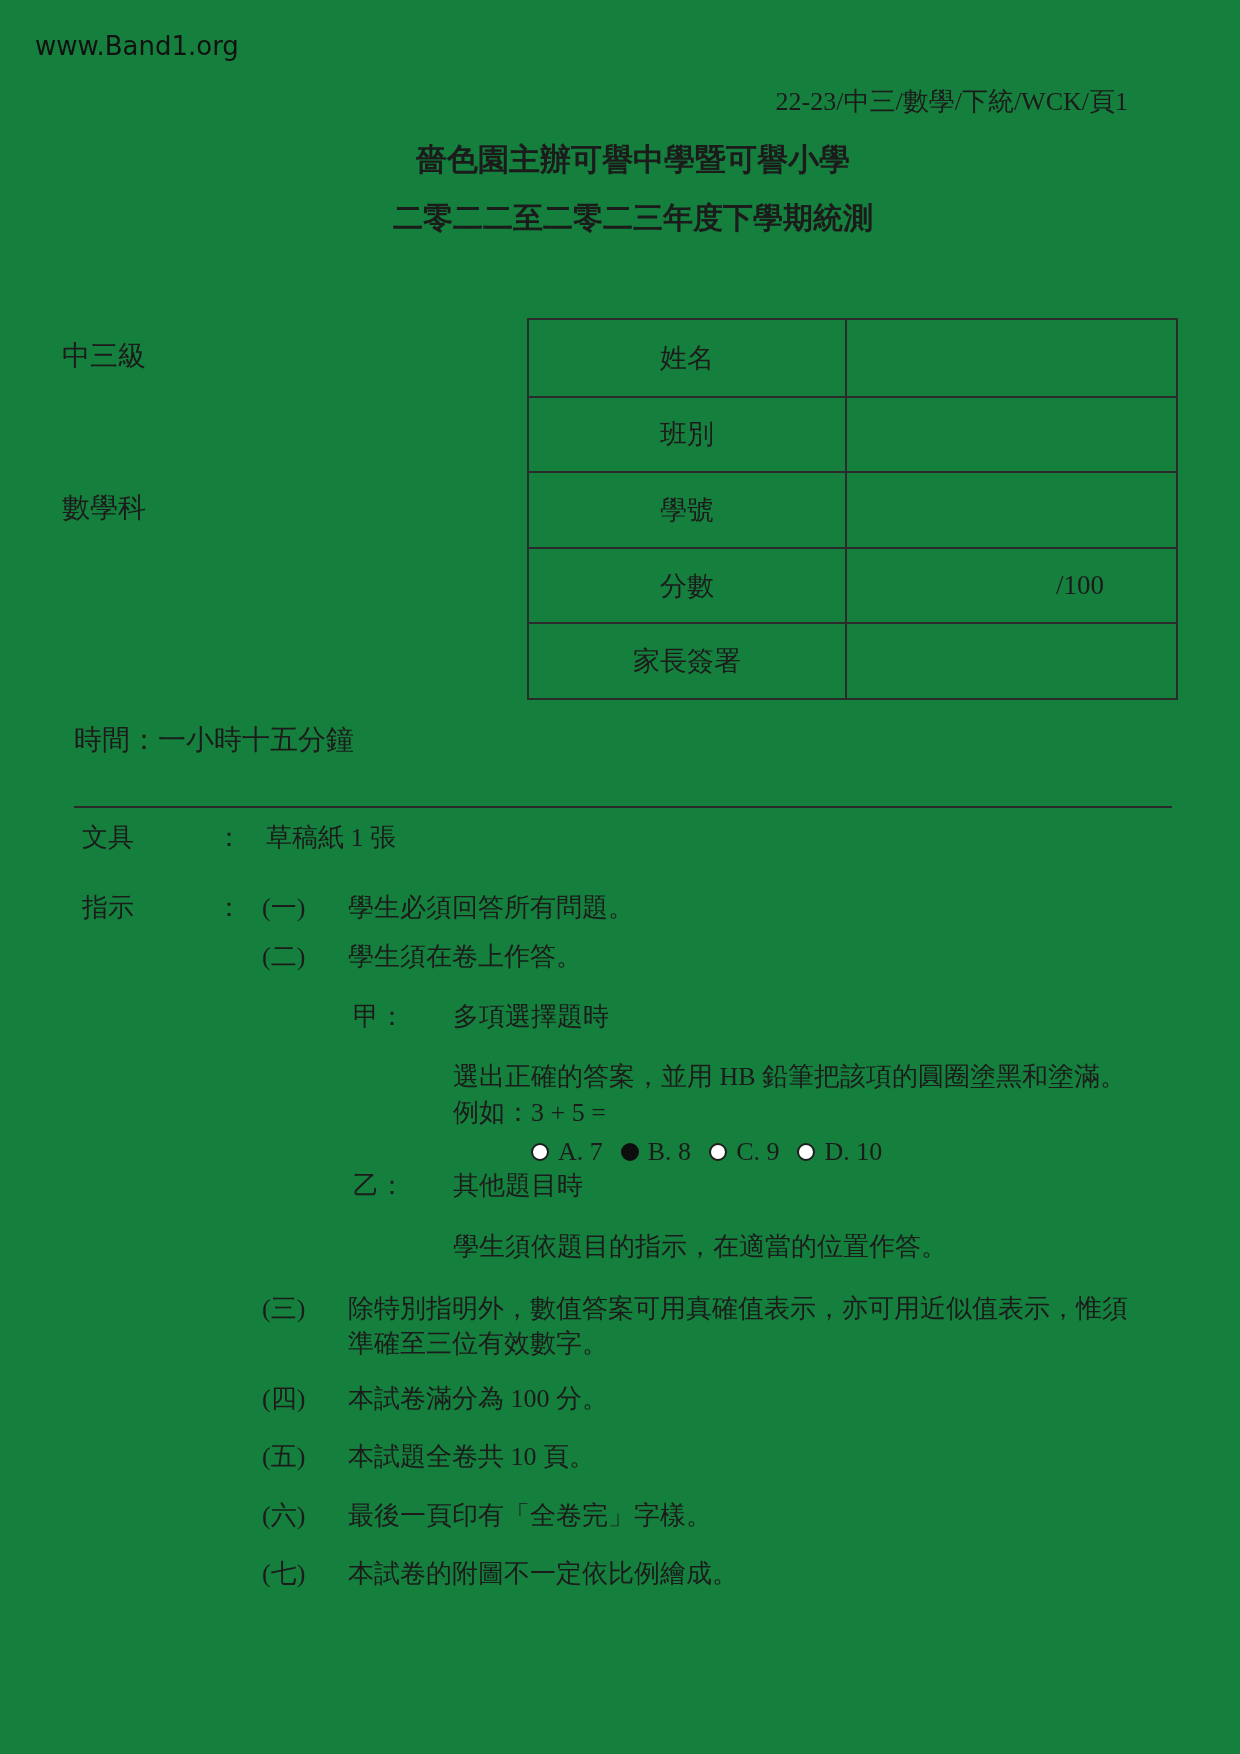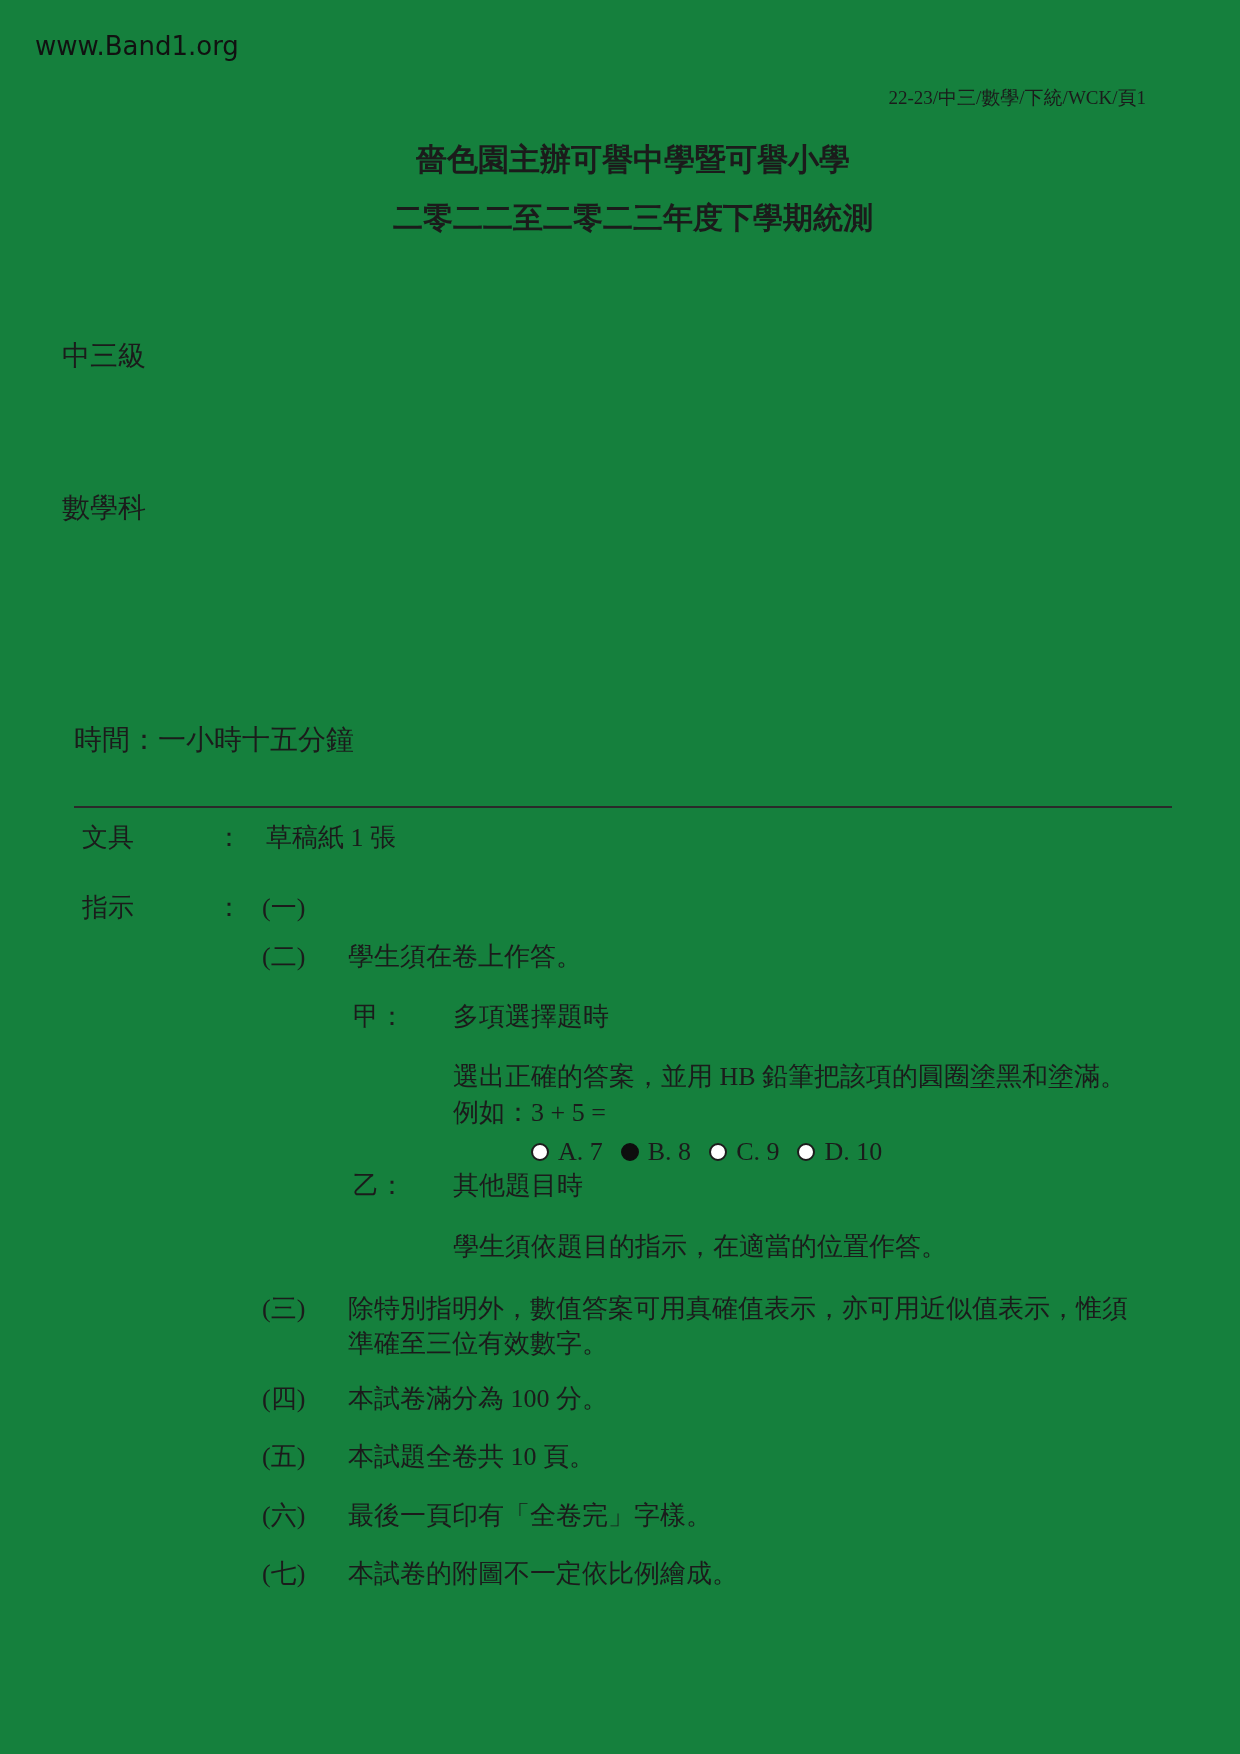--- a/index.html
+++ b/index.html
@@ -10,21 +10,21 @@
     font-family:"Liberation Serif","DejaVu Serif",serif;
     color:#1b1b1b;
     overflow:hidden;
   }
   .abs{position:absolute;white-space:nowrap;line-height:1.25;}
   .watermark{
     left:35px;top:30px;
     font-family:"DejaVu Sans","Liberation Sans",sans-serif;
     font-size:26px;color:#111;
   }
-  .header-code{top:86px;right:94px;font-size:19px;}
+  .header-code{top:86px;right:112px;font-size:26px;}
   .title{left:13px;width:1240px;text-align:center;font-weight:700;}
   .title1{top:141px;font-size:31px;}
   .title2{top:199px;font-size:30px;}
   .side-label{left:62px;font-size:28px;}
   .class-level{top:338px;}
   .subject{top:490px;}
 
   
   .info-table{
     position:absolute;left:527px;top:318px;
@@ -70,33 +70,50 @@
 
   <div class="abs watermark">www.Band1.org</div>
   <div class="abs header-code">22-23/中三/數學/下統/WCK/頁1</div>
 
   <div class="abs title title1">嗇色園主辦可譽中學暨可譽小學</div>
   <div class="abs title title2">二零二二至二零二三年度下學期統測</div>
 
   <div class="abs side-label class-level">中三級</div>
   <div class="abs side-label subject">數學科</div>
 
+  <div class="info-table">
+    <div class="info-cell">姓名</div>
+    <div class="info-cell info-value"></div>
+
+    <div class="info-cell rowline">班別</div>
+    <div class="info-cell info-value rowline"></div>
+
+    <div class="info-cell rowline">學號</div>
+    <div class="info-cell info-value rowline"></div>
+
+    <div class="info-cell rowline">分數</div>
+    <div class="info-cell info-value rowline">/100</div>
+
+    <div class="info-cell rowline">家長簽署</div>
+    <div class="info-cell info-value rowline"></div>
+  </div>
 
   <div class="abs time-line">時間：一小時十五分鐘</div>
 
   <div class="divider"></div>
 
   <div class="abs body-txt col-label" style="top:822px;">文具</div>
   <div class="abs body-txt col-colon" style="top:822px;">：</div>
   <div class="abs body-txt col-num" style="top:822px;left:266px;">草稿紙 1 張</div>
 
   <div class="abs body-txt col-label" style="top:892px;">指示</div>
   <div class="abs body-txt col-colon" style="top:892px;">：</div>
 
   <div class="abs body-txt col-num" style="top:892px;">(一)</div>
+  <div class="abs body-txt col-text" style="top:892px;">學生必須回答所有問題。</div>
 
   <div class="abs body-txt col-num" style="top:941px;">(二)</div>
   <div class="abs body-txt col-text" style="top:941px;">學生須在卷上作答。</div>
 
   <div class="abs body-txt col-sub" style="top:1001px;">甲：</div>
   <div class="abs body-txt col-subtext" style="top:1001px;">多項選擇題時</div>
 
   <div class="abs body-txt col-subtext" style="top:1061px;">選出正確的答案，並用 HB 鉛筆把該項的圓圈塗黑和塗滿。</div>
   <div class="abs body-txt col-subtext" style="top:1097px;">例如：3 + 5 =</div>
 

